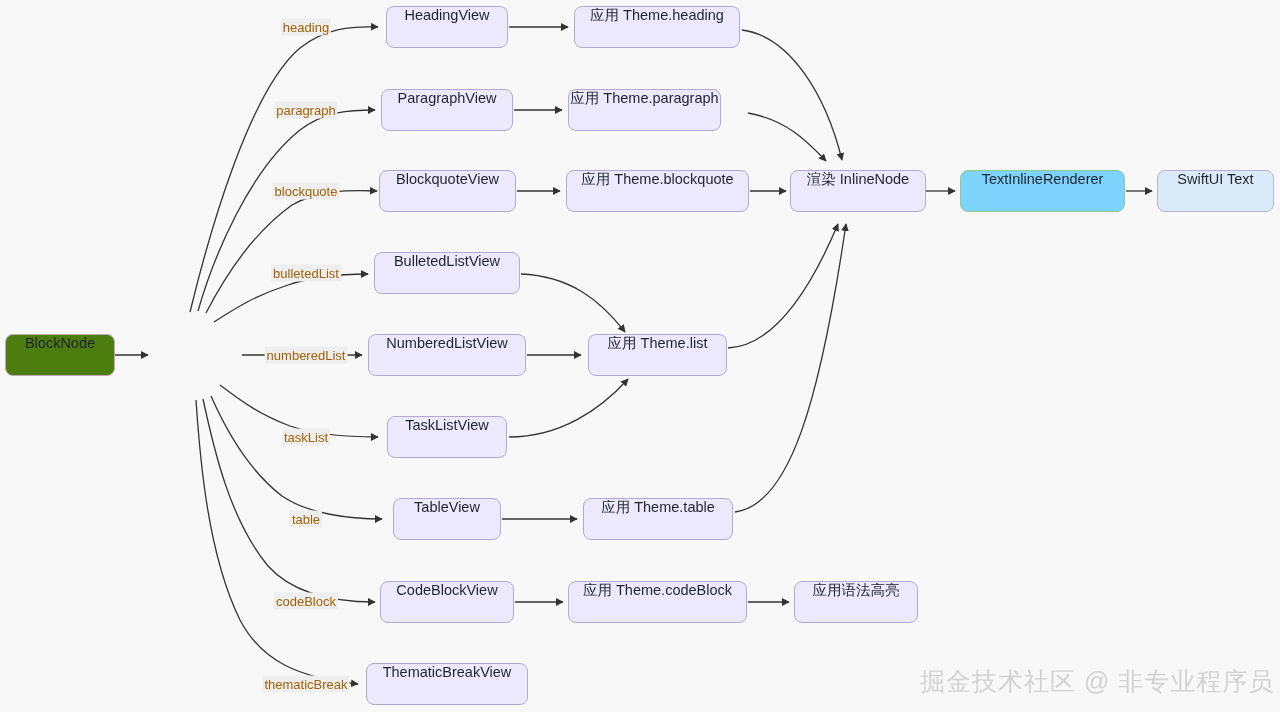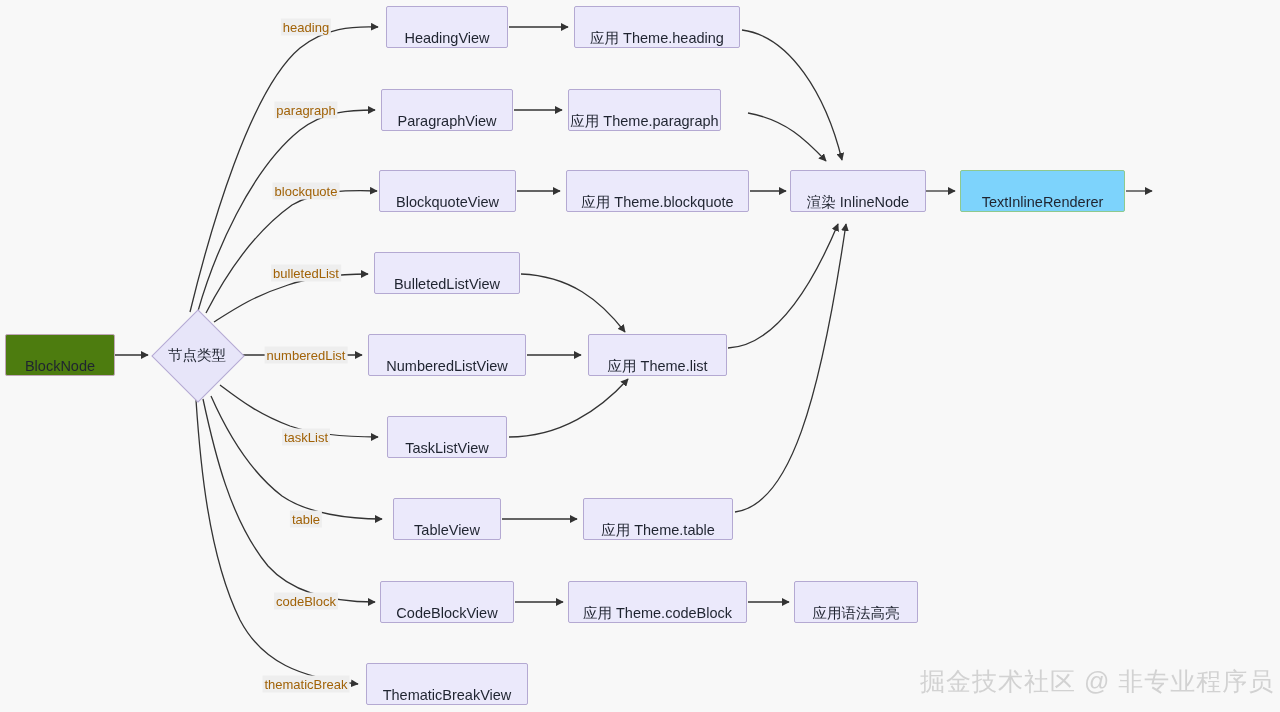--- a/index.html
+++ b/index.html
@@ -24,27 +24,27 @@
     position: absolute;
     left: 0;
     top: 0;
     width: 1280px;
     height: 712px;
   }
   .node {
     position: absolute;
     box-sizing: border-box;
     display: flex;
-    align-items: flex-end;
+    align-items: flex-start;
     justify-content: center;
     text-align: center;
     font-size: 14.5px;
     line-height: 1.2;
     color: #1f2430;
-    border-radius: 2px;
+    border-radius: 8px;
     border: 1px solid #b9aed4;
     background: #eceafb;
     white-space: nowrap;
     z-index: 2;
   }
   .node.process   { background: #ebe9fb; border-color: #b4a9d2; }
   .node.start     { background: #4d7c0f; border-color: #c0a7b8; }
   .node.renderer  { background: #7dd3fc; border-color: #8ec98e; }
   .node.output    { background: #dbeaf8; border-color: #b6b4d6; }
 
@@ -139,24 +139,20 @@
       <path d="M 1126 191 L 1152 191"></path>
 
       <path d="M 748 602 L 789 602"></path>
     </g>
   </svg>
 
   <div class="node start" style="left:5px; top:334px; width:110px; height:42px;">
     <span>BlockNode</span>
   </div>
 
-  <div class="diamond-wrap" style="left:152px; top:310px; width:90px; height:90px;">
-    <span class="diamond-shape"></span>
-    <span class="diamond-label">节点类型</span>
-  </div>
 
   <div class="node process" style="left:386px; top:6px; width:122px; height:42px;">
     <span>HeadingView</span>
   </div>
   <div class="node process" style="left:574px; top:6px; width:166px; height:42px;">
     <span>应用 Theme.heading</span>
   </div>
 
   <div class="node process" style="left:381px; top:89px; width:132px; height:42px;">
     <span>ParagraphView</span>
@@ -209,20 +205,23 @@
   </div>
 
   <div class="node process" style="left:790px; top:170px; width:136px; height:42px;">
     <span>渲染 InlineNode</span>
   </div>
 
   <div class="node renderer" style="left:960px; top:170px; width:165px; height:42px;">
     <span>TextInlineRenderer</span>
   </div>
 
+  <div class="node output" style="left:1157px; top:170px; width:117px; height:42px;">
+    <span>SwiftUI Text</span>
+  </div>
 
   <span class="edge-label" style="left:306px; top:27px;">heading</span>
   <span class="edge-label" style="left:306px; top:110px;">paragraph</span>
   <span class="edge-label" style="left:306px; top:191px;">blockquote</span>
   <span class="edge-label" style="left:306px; top:273px;">bulletedList</span>
   <span class="edge-label" style="left:306px; top:355px;">numberedList</span>
   <span class="edge-label" style="left:306px; top:437px;">taskList</span>
   <span class="edge-label" style="left:306px; top:519px;">table</span>
   <span class="edge-label" style="left:306px; top:601px;">codeBlock</span>
   <span class="edge-label" style="left:306px; top:684px;">thematicBreak</span>

